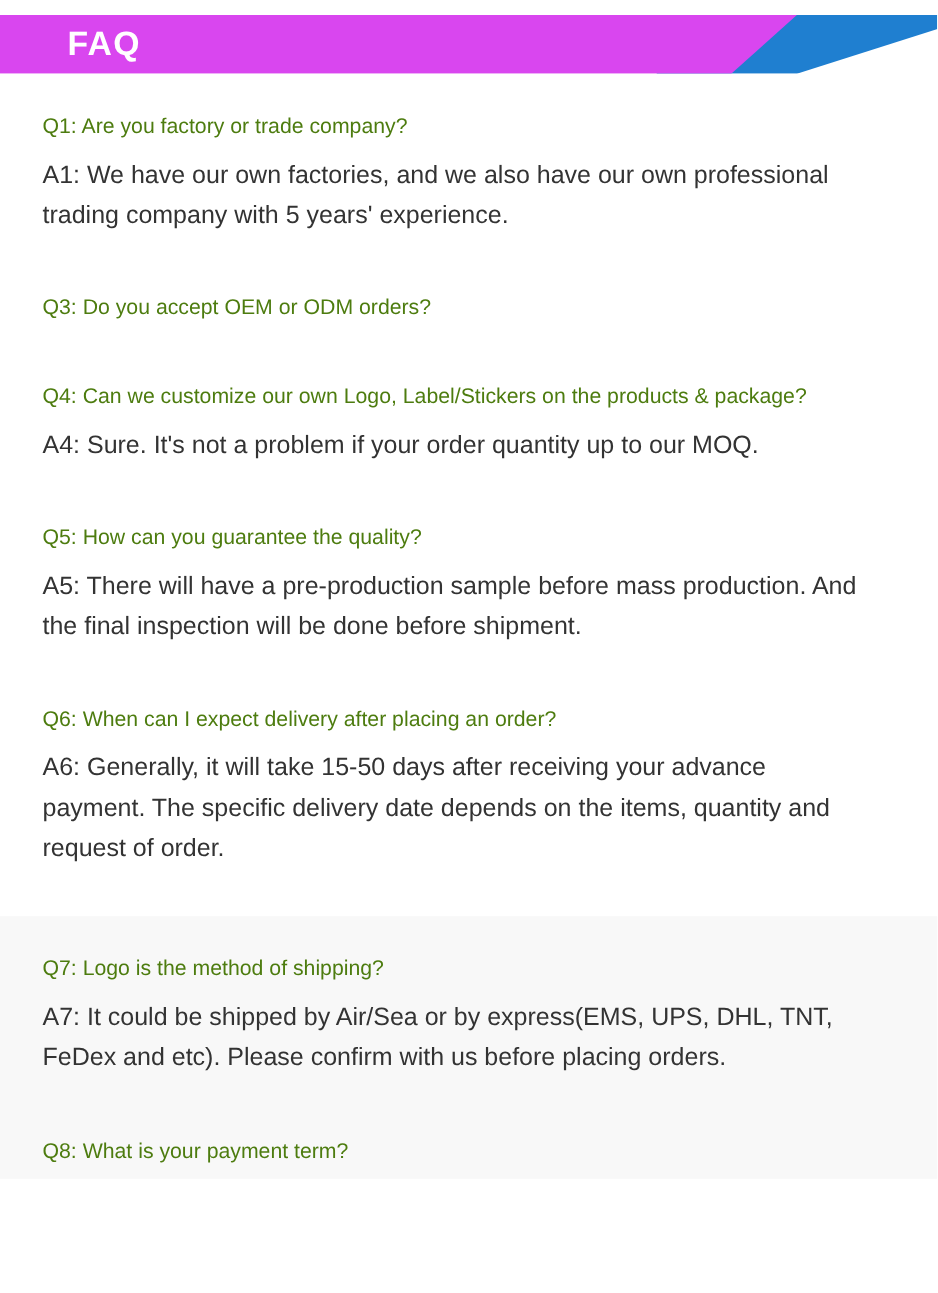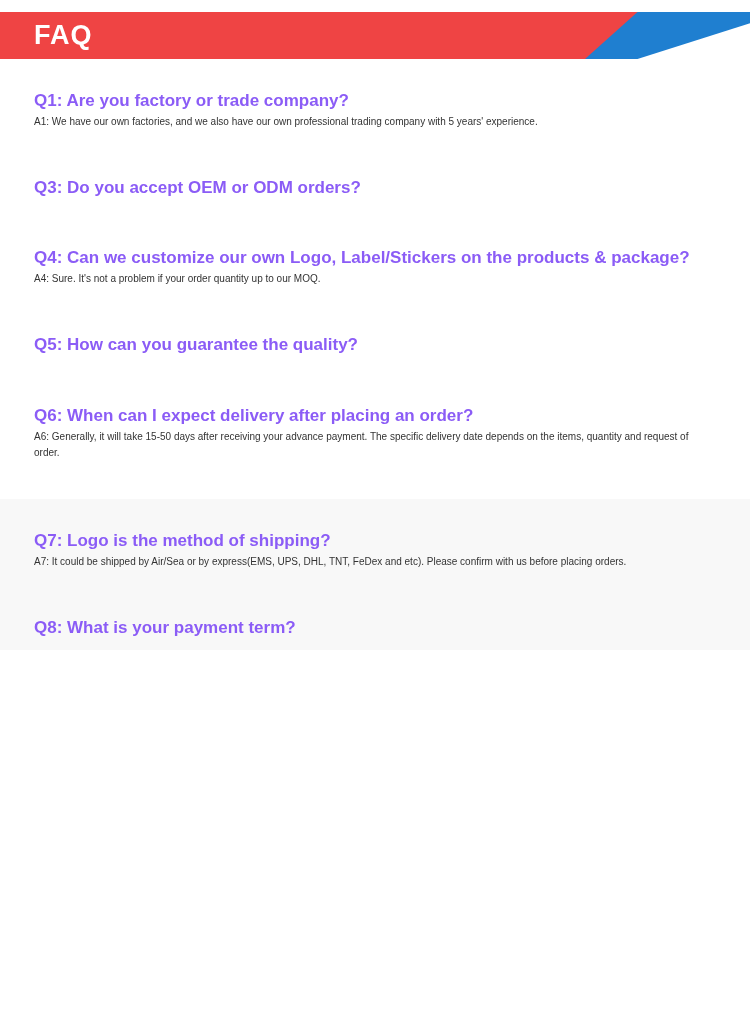--- a/index.html
+++ b/index.html
@@ -48,47 +48,48 @@
     padding: 0 54px 0 34px;
   }
   .faq-item {
     margin-top: 46px;
   }
   .content .faq-item:first-child {
     margin-top: 30px;
   }
   .q {
     font-size: 17px;
-    font-weight: bold;
-    color: #8b5cf6;
+    font-weight: normal;
+    color: #4d7c0f;
     line-height: 1.45;
     margin-top: 25px;
   }
   .a {
-    font-size: 10px;
+    margin-top: 10px;
+    font-size: 20px;
     color: #333333;
     line-height: 1.62;
   }
 
   
   .lower {
     background: #f8f8f8;
     margin-top: 38px;
     padding: 2px 54px 10px 34px;
   }
   .lower .faq-item:first-child {
     margin-top: 28px;
   }
 </style>
 </head>
 <body>
 
 <div class="banner-wrap">
   <div class="banner-light" style="background: rgb(31, 127, 208);"></div>
-  <div class="banner-dark" style="background: #ef4444;">
+  <div class="banner-dark" style="background: #d946ef; padding-left: 20px;">
     <span class="banner-title">FAQ</span>
   </div>
 </div>
 
 <div class="content">
 
   <div class="faq-item">
     <div class="q">Q1: Are you factory or trade company?</div>
     <div class="a">A1: We have our own factories, and we also have our own professional trading company with 5 years' experience.</div>
   </div>
@@ -98,20 +99,21 @@
     <div class="q">Q3: Do you accept OEM or ODM orders?</div>
   </div>
 
   <div class="faq-item">
     <div class="q">Q4: Can we customize our own Logo, Label/Stickers on the products &amp; package?</div>
     <div class="a">A4: Sure. It's not a problem if your order quantity up to our MOQ.</div>
   </div>
 
   <div class="faq-item">
     <div class="q">Q5: How can you guarantee the quality?</div>
+    <div class="a">A5: There will have a pre-production sample before mass production. And the final inspection will be done before shipment.</div>
   </div>
 
   <div class="faq-item">
     <div class="q">Q6: When can I expect delivery after placing an order?</div>
     <div class="a">A6: Generally, it will take 15-50 days after receiving your advance payment. The specific delivery date depends on the items, quantity and request of order.</div>
   </div>
 
 </div>
 
 <div class="lower">

